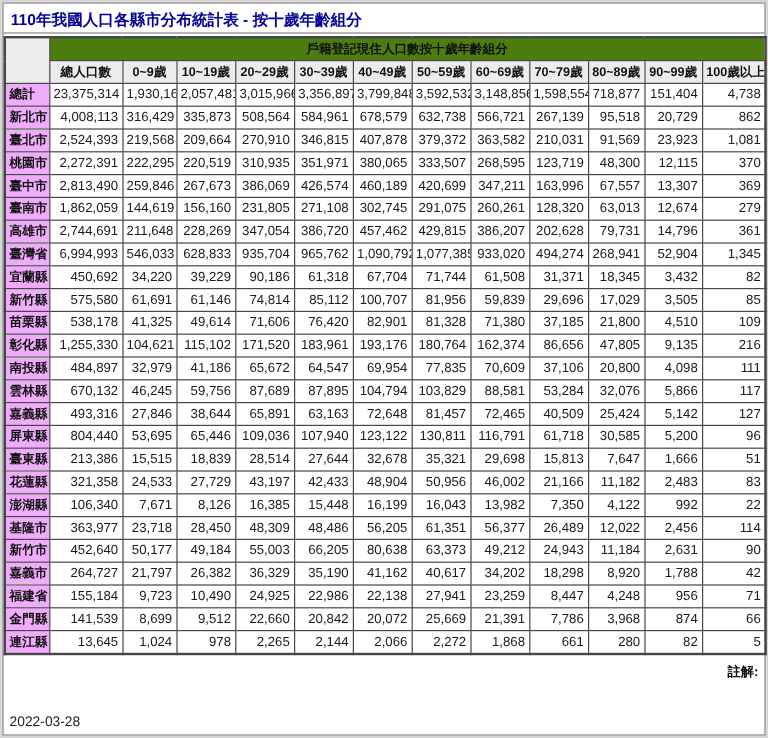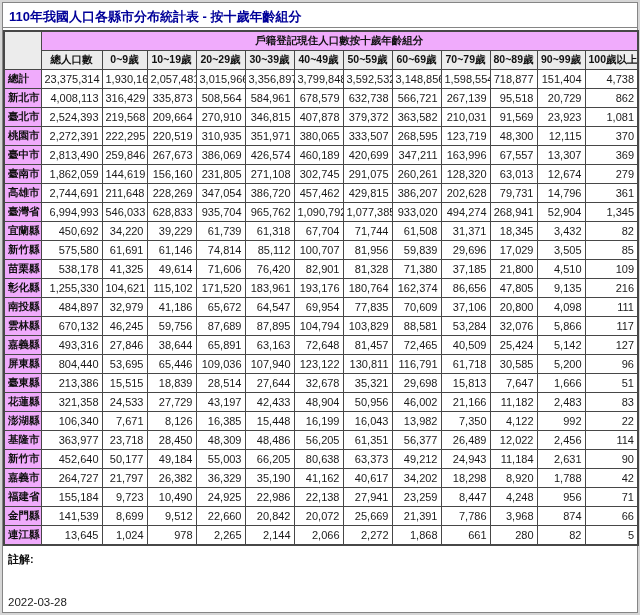--- a/index.html
+++ b/index.html
@@ -37,21 +37,21 @@
   }
   table.pop th, table.pop td {
     border: 1px solid #474747;
     padding: 2px 3px;
     height: 19px;
     overflow: hidden;
     white-space: nowrap;
   }
   th.corner { background: #ececec; }
   th.group {
-    background: #f0abfc;
+    background: #4d7c0f;
     font-weight: bold;
     text-align: center;
     color: #111;
     font-size: 10.5px;
     height: 20px;
   }
   th.colhead {
     background: #ececec;
     font-weight: bold;
     text-align: center;
@@ -73,20 +73,21 @@
     color: #1a1a1a;
     font-size: 11px;
     padding-right: 4px;
     background: #ffffff;
   }
   .notes {
     padding: 6px 5px 2px 5px;
     font-size: 11px;
     font-weight: bold;
     color: #111;
+    text-align: right;
   }
   .updated {
     margin-top: 26px;
     padding: 0 5px;
     font-size: 11.5px;
     color: #222;
     line-height: 1.3;
   }
 </style>
 </head>
@@ -251,21 +252,21 @@
           <td class="num">494,274</td>
           <td class="num">268,941</td>
           <td class="num">52,904</td>
           <td class="num">1,345</td>
         </tr>
         <tr>
           <th class="rowlabel">宜蘭縣</th>
           <td class="num">450,692</td>
           <td class="num">34,220</td>
           <td class="num">39,229</td>
-          <td class="num">61,739</td>
+          <td class="num">90,186</td>
           <td class="num">61,318</td>
           <td class="num">67,704</td>
           <td class="num">71,744</td>
           <td class="num">61,508</td>
           <td class="num">31,371</td>
           <td class="num">18,345</td>
           <td class="num">3,432</td>
           <td class="num">82</td>
         </tr>
         <tr>

